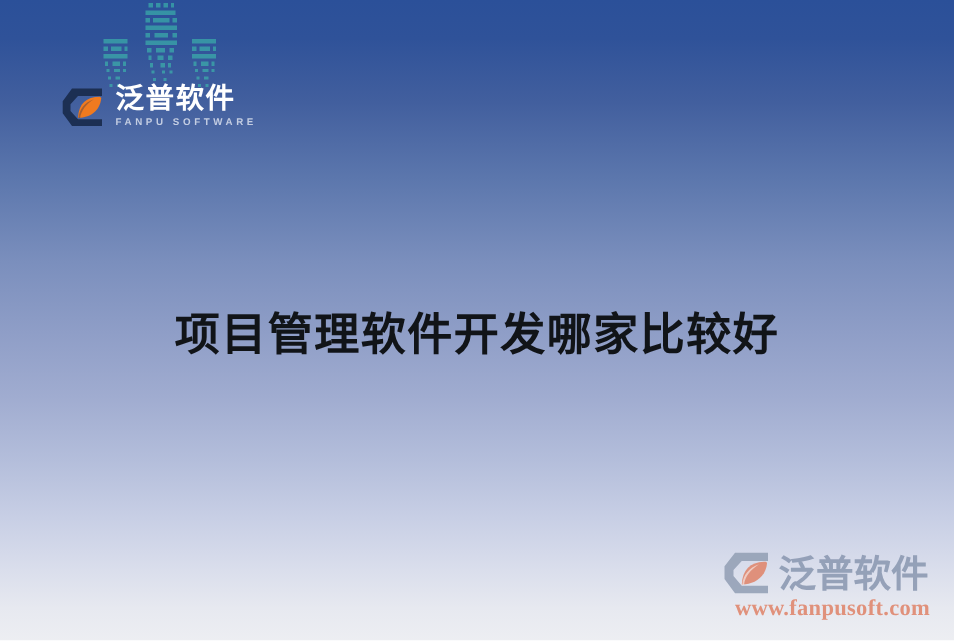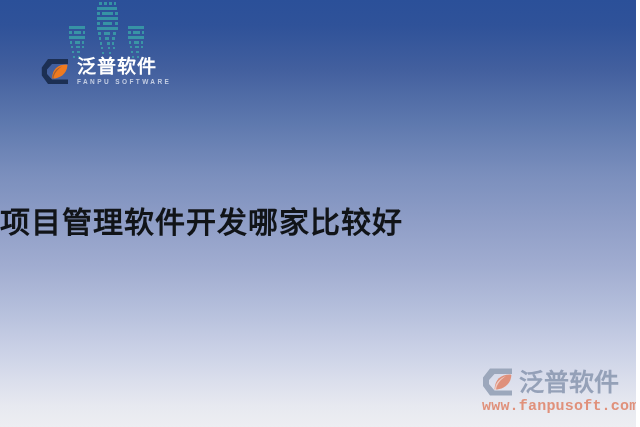--- a/index.html
+++ b/index.html
@@ -84,20 +84,21 @@
     white-space: nowrap;
     font-family: "Liberation Sans", sans-serif;
   }
 
   
   .headline {
     position: absolute;
     left: 0;
     right: 0;
     top: 198px;
+    text-align: center;
     font-size: 30px;
     font-weight: 700;
     color: #111418;
     letter-spacing: 1px;
     white-space: nowrap;
     font-family: "DejaVu Sans", "Liberation Sans", sans-serif;
   }
 
   
   .watermark {
@@ -124,26 +125,27 @@
     font-size: 25px;
     font-weight: 700;
     color: #8f9cb4;
     letter-spacing: 0px;
     line-height: 1;
     white-space: nowrap;
     font-family: "DejaVu Sans", "Liberation Sans", sans-serif;
   }
   .wm-url {
     margin-top: 1px;
+    text-align: center;
     font-size: 15px;
     font-weight: 700;
     color: #e08a72;
     letter-spacing: 0.2px;
     white-space: nowrap;
-    font-family: Liberation Mono, monospace;
+    font-family: Liberation Serif, serif;
   }
 </style>
 </head>
 <body>
 
 <div class="banner">
 
   <div class="skyline">
     <svg viewBox="0 0 86 62" width="86" height="62" aria-hidden="true">
       <g fill="#3ec9b0">

